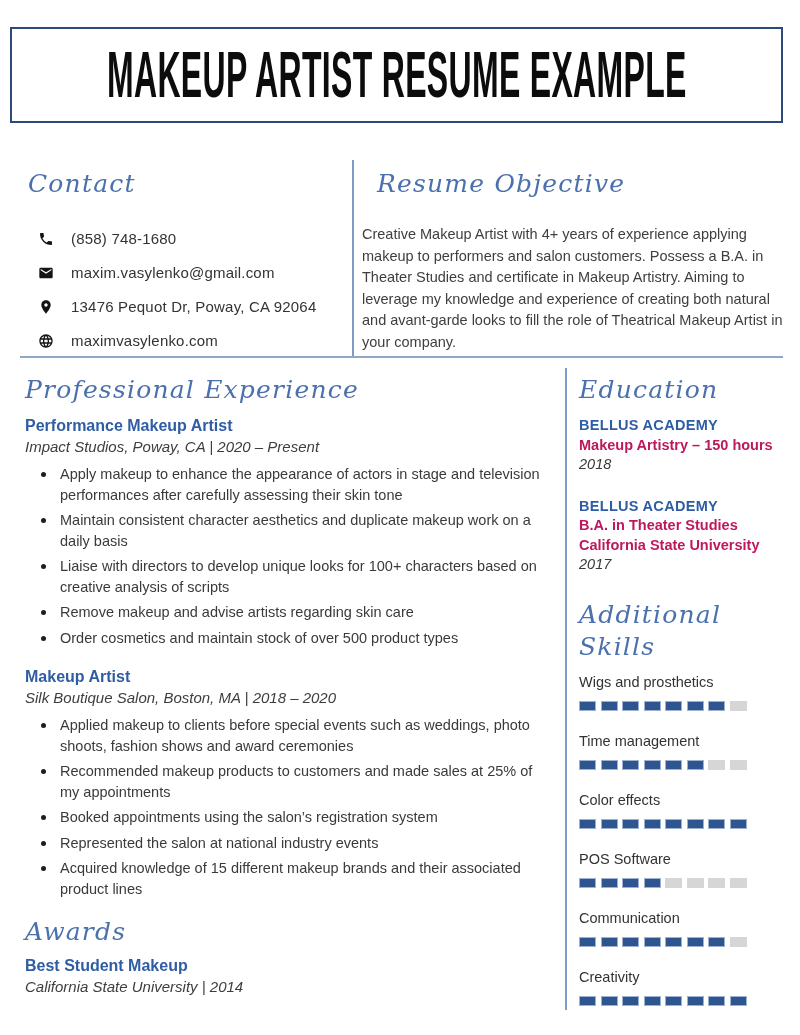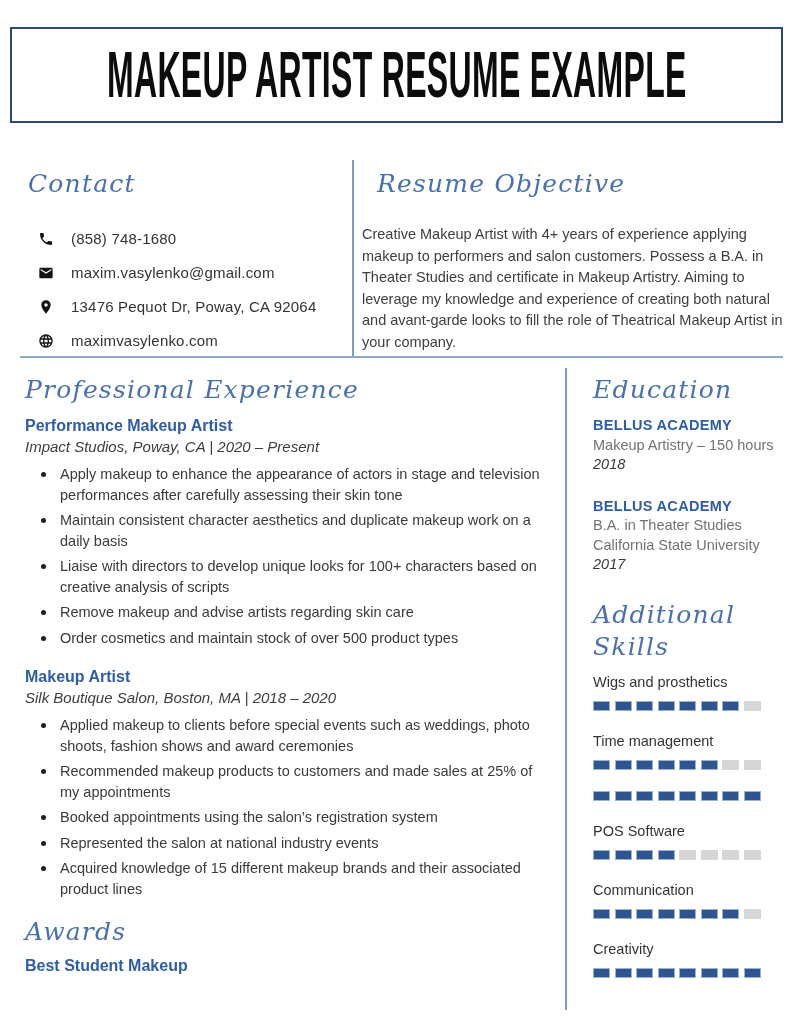--- a/index.html
+++ b/index.html
@@ -53,26 +53,26 @@
     position:relative;padding:0 12px 0 35px;font-size:14.5px;line-height:20.5px;
     margin-bottom:5px;color:#3a3a3a;
   }
   .job li::before{
     content:"";position:absolute;left:16px;top:8px;width:5px;height:5px;
     border-radius:50%;background:#1e1e1e;
   }
   .awards h2{margin-top:17px;}
   .award-title{font-size:16px;font-weight:bold;color:var(--blue);line-height:21px;margin-top:7px;}
   .award-meta{font-size:15px;font-style:italic;line-height:22px;color:#3e3e3e;}
-  .bottom-right{flex:1;border-left:2px solid var(--divider);padding-left:26px;}
+  .bottom-right{flex:1;border-left:2px solid var(--divider);padding-left:12px;}
   .bottom-right h2{margin-top:6px;}
   #edu-list{margin-top:10px;}
   .edu-entry + .edu-entry{margin-top:22px;}
   .school{font-size:14.5px;font-weight:bold;color:var(--blue);line-height:19.5px;letter-spacing:.3px;}
-  .edu-line{font-size:14.5px;line-height:19.5px;color:#737373;}
+  .edu-line{font-size:14.5px;line-height:19.5px;color:#be185d;font-weight:bold;}
   .edu-year{font-size:14.5px;font-style:italic;line-height:19.5px;color:#3a3a3a;}
   .skills h2{margin-top:24px;}
   .skills-list{margin-top:10px;}
   .skill{margin-bottom:21px;}
   .skill-label{font-size:14.5px;line-height:19px;color:#333;}
   .skill-bar{display:flex;gap:4.5px;margin-top:9px;}
   .seg{width:17px;height:10px;flex:none;}
   .seg.on{background:var(--bar);border:1px solid #9db1d0;}
   .seg.off{background:var(--bargray);}
 </style>
@@ -154,20 +154,21 @@
               <li><span>Booked appointments using the salon’s registration system</span></li>
               <li><span>Represented the salon at national industry events</span></li>
               <li><span>Acquired knowledge of 15 different makeup brands and their associated product lines</span></li>
             </ul>
   </section>
         </div>
     </section>
     <section class="awards">
       <h2 class="script">Awards</h2>
       <div class="award-title">Best Student Makeup</div>
+      <div class="award-meta">California State University | 2014</div>
     </section>
   </div>
   <div class="bottom-right">
     <section>
       <h2 class="script">Education</h2>
       <div id="edu-list">
           <div class="edu-entry">
     <div class="school">BELLUS ACADEMY</div>
     <div class="edu-lines">
               <div class="edu-line">Makeup Artistry – 150 hours</div>
@@ -207,20 +208,21 @@
               <span class="seg on"></span>
               <span class="seg on"></span>
               <span class="seg on"></span>
               <span class="seg on"></span>
               <span class="seg on"></span>
               <span class="seg off"></span>
               <span class="seg off"></span>
             </div>
   </div>
           <div class="skill">
+    <div class="skill-label">Color effects</div>
     <div class="skill-bar">
               <span class="seg on"></span>
               <span class="seg on"></span>
               <span class="seg on"></span>
               <span class="seg on"></span>
               <span class="seg on"></span>
               <span class="seg on"></span>
               <span class="seg on"></span>
               <span class="seg on"></span>
             </div>

